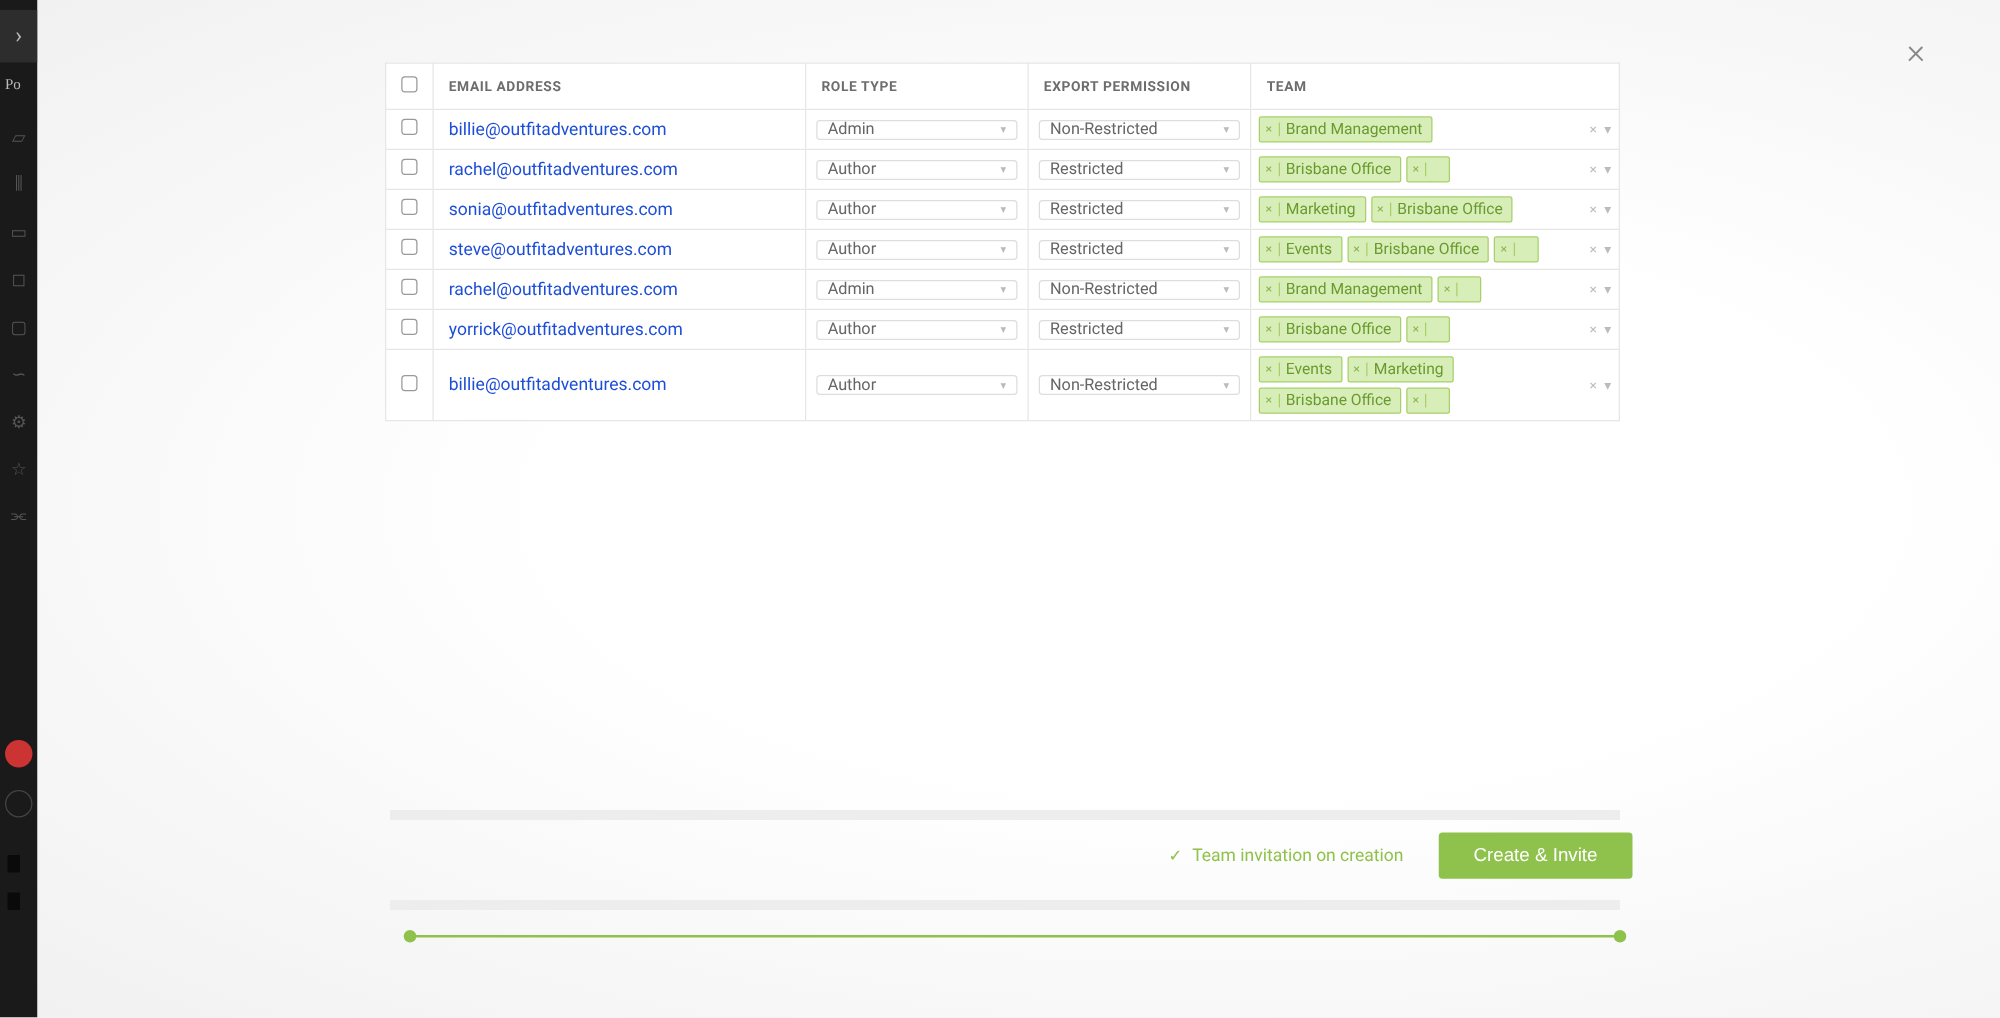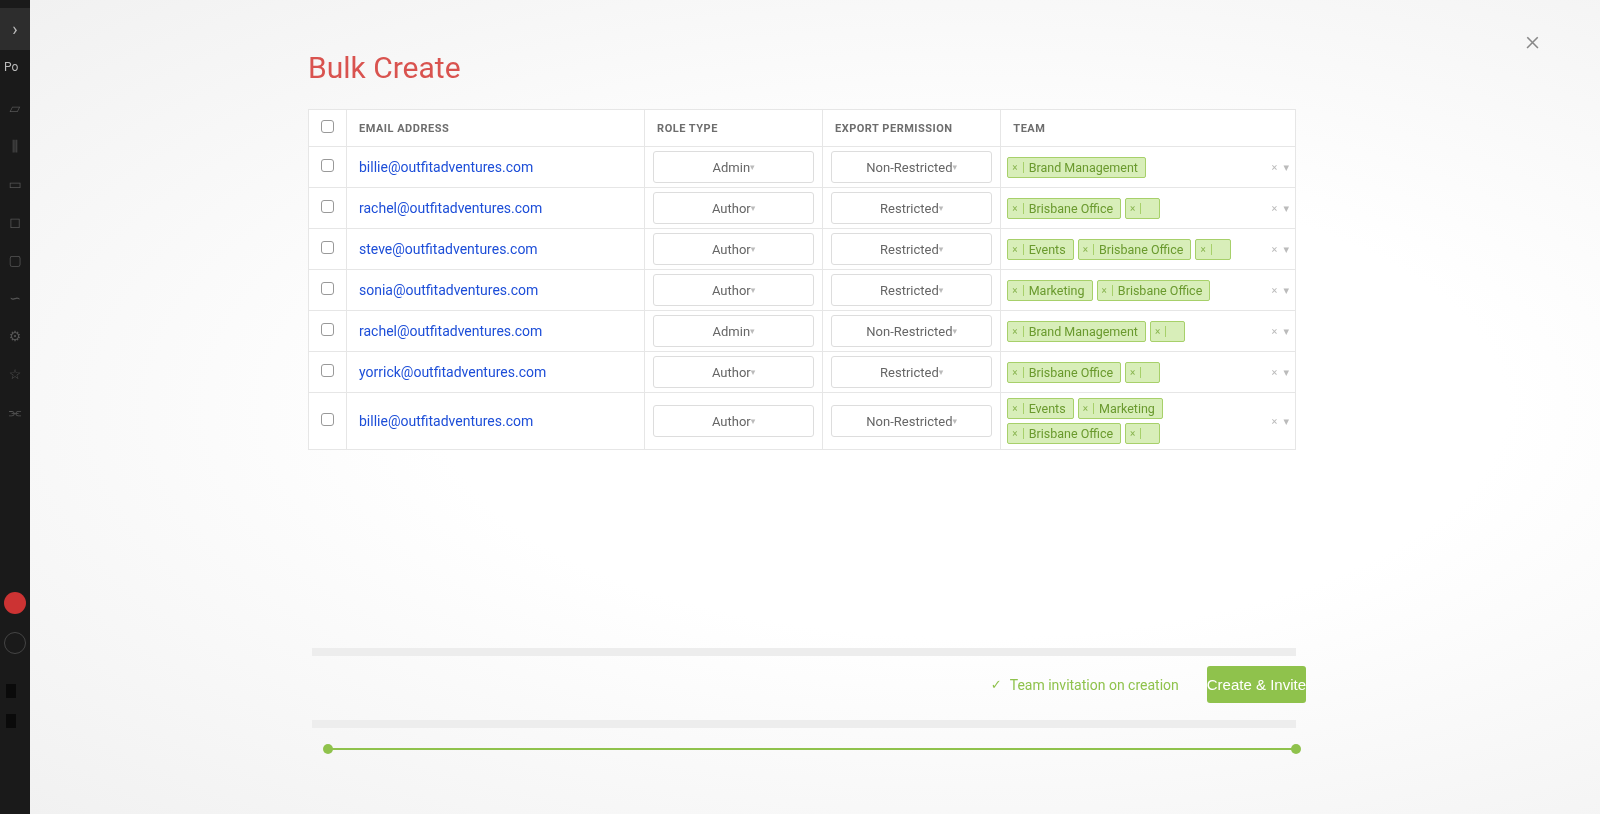--- a/index.html
+++ b/index.html
@@ -6,21 +6,21 @@
   html, body { width: 1600px; height: 814px; font-family: -apple-system, "Segoe UI", Roboto, sans-serif; overflow: hidden; }
   body { display: flex; background: #f2f2f2; }
 
   
   .sidebar {
     width: 30px; height: 814px; background: #1a1a1a; position: relative; flex: 0 0 30px;
     display: flex; flex-direction: column; align-items: center; padding-top: 8px;
   }
   .sidebar-top { height: 42px; width: 100%; background: #2d2d2d; display: flex; align-items: center; justify-content: center; }
   .sidebar-chevron { color: #bbb; font-size: 18px; line-height: 1; }
-  .sidebar-po { color: #bbb; font-size: 12px; padding: 10px 0 10px 4px; width: 100%; text-align: left; }
+  .sidebar-po { color: #bbb; font-size: 12px; padding: 10px 0 10px 4px; width: 100%; text-align: left; font-family: Liberation Serif, serif; }
   .sidebar-icons { display: flex; flex-direction: column; gap: 22px; margin-top: 16px; }
   .sidebar-icon { width: 16px; height: 16px; color: #555; font-size: 14px; display: flex; align-items: center; justify-content: center; cursor: pointer; }
   .sidebar-avatar { width: 22px; height: 22px; border-radius: 50%; background: #c33; position: absolute; bottom: 200px; left: 4px; }
   .sidebar-circle { width: 22px; height: 22px; border-radius: 50%; border: 1px solid #444; position: absolute; bottom: 160px; left: 4px; }
   .sidebar-blocks { position: absolute; bottom: 70px; left: 6px; }
   .sidebar-block { width: 10px; height: 14px; background: #0a0a0a; margin-bottom: 16px; }
 
   
   .modal-wrap {
     flex: 1 1 auto; position: relative; background: #fff;
@@ -46,22 +46,22 @@
   .col-team  { width: 298px; }
 
   tbody td { border: 1px solid #e6e6e6; padding: 4px 8px; font-size: 14px; color: #555; vertical-align: middle; }
   .check-cell { text-align: center; }
   .chk {
     width: 13px; height: 13px; border: 1.5px solid #999; border-radius: 3px; display: inline-block; cursor: pointer;
   }
   .email-cell { padding-left: 12px; font-size: 14px; color: #1d4ed8; }
 
   .select-box {
-    width: 100%; height: 32px; border: 1px solid #ddd; border-radius: 3px; background: #fff;
-    display: flex; align-items: center; justify-content: center; padding: 0 8px;
+    width: 100%; height: 16px; border: 1px solid #ddd; border-radius: 3px; background: #fff;
+    display: flex; align-items: center; justify-content: space-between; padding: 0 8px;
     font-size: 13px; color: #666; cursor: pointer;
   }
   .caret { font-size: 9px; color: #bbb; }
 
   .team-cell { padding: 3px 6px; }
   .team-inner { display: flex; align-items: center; justify-content: space-between; }
   .tags { display: flex; flex-wrap: wrap; gap: 4px; max-width: 238px; padding: 2px 0; }
   .tag {
     display: inline-flex; align-items: center; gap: 5px; background: #d8eeb9;
     border: 1px solid #a7d06a; color: #6a9a2e; font-size: 12.5px; padding: 2px 7px 2px 4px;
@@ -72,21 +72,21 @@
   .team-ctrl { display: flex; gap: 6px; align-items: center; color: #bbb; font-size: 11px; }
   .team-ctrl span { cursor: pointer; }
 
   .footer {
     position: absolute; top: 666px; left: 278px; width: 998px;
     display: flex; align-items: center; justify-content: flex-end; gap: 28px;
   }
   .send-inv { color: #8fc24c; font-size: 14px; display: flex; align-items: center; gap: 8px; cursor: pointer; }
   .send-inv .chkmark { font-size: 13px; color: #8fc24c; }
   .create-btn {
-    background: #8fc24c; color: #fff; font-size: 15px; padding: 10px 0; border: none; border-radius: 3px;
+    background: #8fc24c; color: #fff; font-size: 15px; padding: 10px 28px; border: none; border-radius: 3px;
     cursor: pointer;
   }
 
   .scrubber-tray { position: absolute; top: 648px; left: 282px; width: 984px; height: 8px; background: #ededed; }
   .scrubber-tray2 { position: absolute; top: 720px; left: 282px; width: 984px; height: 8px; background: #ededed; }
 
   .progress-line {
     position: absolute; top: 748px; left: 298px; width: 968px; height: 2px; background: #8fc24c;
   }
   .progress-line::before, .progress-line::after {
@@ -119,21 +119,20 @@
   <div class="sidebar-blocks">
     <div class="sidebar-block"></div>
     <div class="sidebar-block"></div>
   </div>
 </div>
 
 <div class="modal-wrap">
   <div class="close-x">×</div>
 
   <div class="modal">
-    <h1 class="modal-title">Bulk Create</h1>
 
     <table class="table">
       <thead>
         <tr class="thead-row">
           <th class="col-check">
             <span class="chk"></span>
           </th>
           <th class="col-email">Email Address</th>
           <th class="col-role">Role Type</th>
           <th class="col-export">Export Permission</th>
@@ -200,20 +199,54 @@
                 </div>
                 <div class="team-ctrl">
                   <span>×</span>
                   <span>▾</span>
                 </div>
               </div>
             </td>
           </tr>
           <tr>
             <td class="check-cell"><span class="chk"></span></td>
+            <td class="email-cell">sonia@outfitadventures.com</td>
+            <td>
+              <div class="select-box">
+                <span>Author</span>
+                <span class="caret">▾</span>
+              </div>
+            </td>
+            <td>
+              <div class="select-box">
+                <span>Restricted</span>
+                <span class="caret">▾</span>
+              </div>
+            </td>
+            <td class="team-cell">
+              <div class="team-inner">
+                <div class="tags">
+                  <span class="tag">
+                    <span class="tx">×</span>
+                    <span class="lbl">Marketing</span>
+                  </span>
+                  <span class="tag">
+                    <span class="tx">×</span>
+                    <span class="lbl">Brisbane Office</span>
+                  </span>
+                </div>
+                <div class="team-ctrl">
+                  <span>×</span>
+                  <span>▾</span>
+                </div>
+              </div>
+            </td>
+          </tr>
+          <tr>
+            <td class="check-cell"><span class="chk"></span></td>
             <td class="email-cell">steve@outfitadventures.com</td>
             <td>
               <div class="select-box">
                 <span>Author</span>
                 <span class="caret">▾</span>
               </div>
             </td>
             <td>
               <div class="select-box">
                 <span>Restricted</span>
@@ -227,54 +260,20 @@
                     <span class="tx">×</span>
                     <span class="lbl">Events</span>
                   </span>
                   <span class="tag">
                     <span class="tx">×</span>
                     <span class="lbl">Brisbane Office</span>
                   </span>
                   <span class="tag empty">
                     <span class="tx">×</span>
                     <span class="lbl"></span>
-                  </span>
-                </div>
-                <div class="team-ctrl">
-                  <span>×</span>
-                  <span>▾</span>
-                </div>
-              </div>
-            </td>
-          </tr>
-          <tr>
-            <td class="check-cell"><span class="chk"></span></td>
-            <td class="email-cell">sonia@outfitadventures.com</td>
-            <td>
-              <div class="select-box">
-                <span>Author</span>
-                <span class="caret">▾</span>
-              </div>
-            </td>
-            <td>
-              <div class="select-box">
-                <span>Restricted</span>
-                <span class="caret">▾</span>
-              </div>
-            </td>
-            <td class="team-cell">
-              <div class="team-inner">
-                <div class="tags">
-                  <span class="tag">
-                    <span class="tx">×</span>
-                    <span class="lbl">Marketing</span>
-                  </span>
-                  <span class="tag">
-                    <span class="tx">×</span>
-                    <span class="lbl">Brisbane Office</span>
                   </span>
                 </div>
                 <div class="team-ctrl">
                   <span>×</span>
                   <span>▾</span>
                 </div>
               </div>
             </td>
           </tr>
           <tr>

